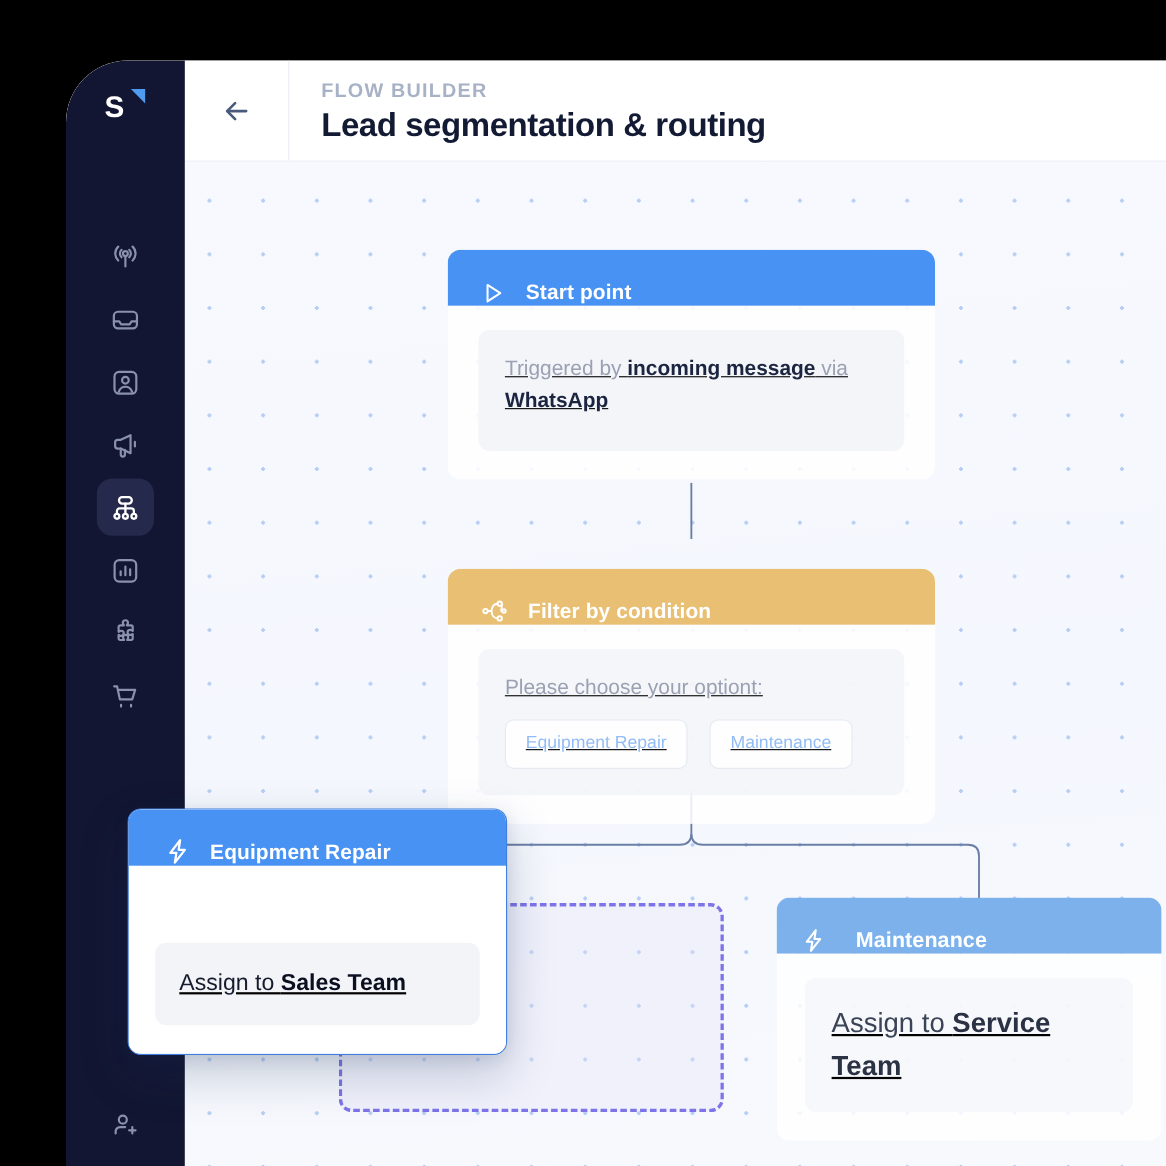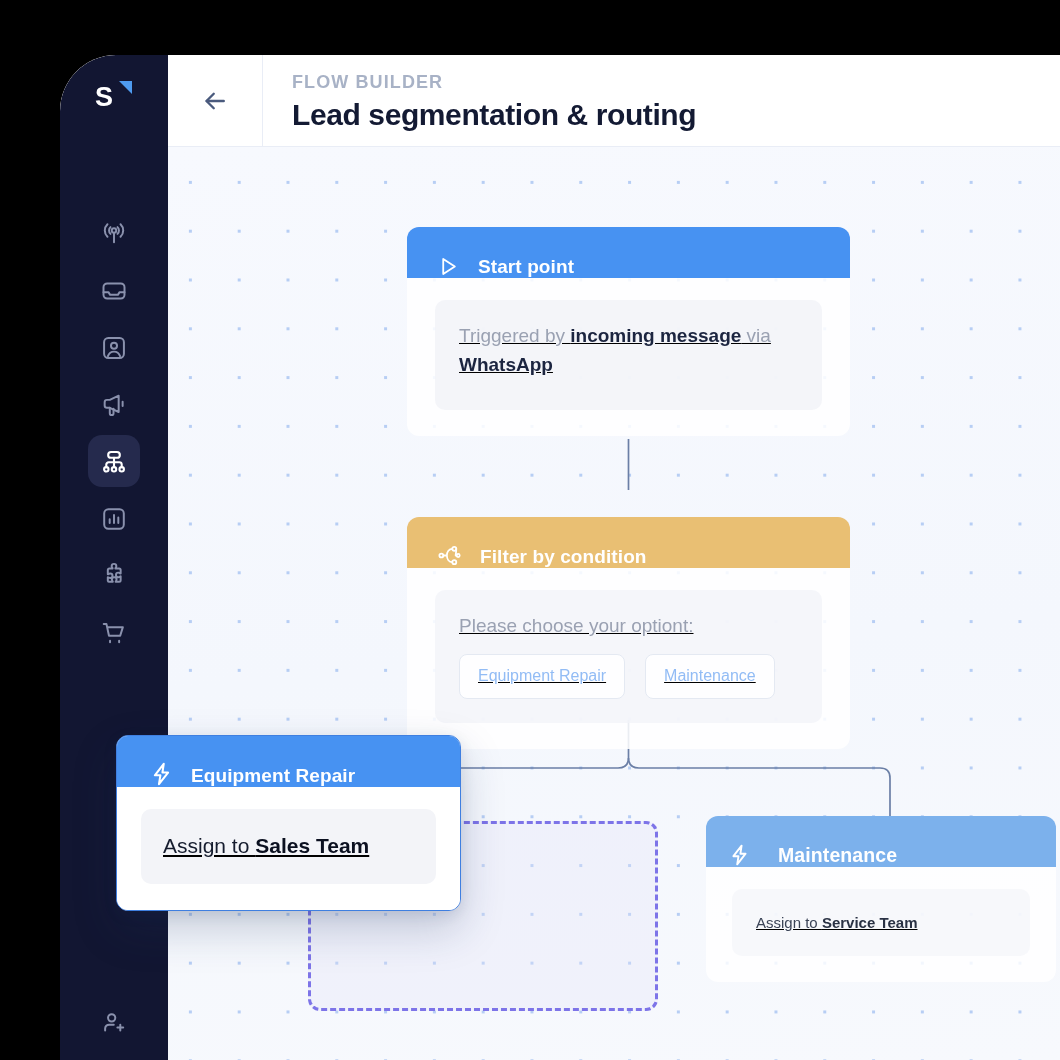--- a/index.html
+++ b/index.html
@@ -165,38 +165,38 @@
     background:rgba(226,224,250,0.30);
   }
 
   
   #node-maintenance{ left:538px; top:669px; width:350px; }
   #node-maintenance .node-head{ background:#7cb1ec; padding-left:46px; }
   #node-maintenance .node-body{ background:rgba(255,255,255,0.82); padding:22px 26px 26px 26px; }
   #node-maintenance .bubble{
     background:rgba(243,245,249,0.70);
     color:#3b4457;
-    font-size:15px;
+    font-size:25px;
     padding:22px 24px;
   }
   #node-maintenance .bubble b{ color:#2a3244; font-weight:700; }
   #node-maintenance .node-head .title{ font-size:19.5px; font-weight:600; }
 
   
   #node-equipment{
     position:absolute; left:116px; top:735px;
     width:345px;
     border-radius:12px; overflow:hidden;
     border:1.5px solid #3f7fe0;
     box-shadow:0 18px 44px rgba(28,50,92,0.22), 0 4px 14px rgba(28,50,92,0.10);
     z-index:60;
     background:#ffffff;
   }
   #node-equipment .node-head{ background:#4792f2; padding-left:32px; gap:16px; }
-  #node-equipment .node-body{ background:#ffffff; padding:22px 24px 26px 24px; }
+  #node-equipment .node-body{ background:#ffffff; padding:22px 24px 26px 24px;margin-top:48px; }
   #node-equipment .bubble{
     background:#f3f4f8; color:#151c2e; font-size:21px; padding:21px 22px;
   }
   #node-equipment .bubble b{ color:#0b1020; font-weight:700; }
 </style>
 </head>
 <body>
 
 <div id="app-window">
 

